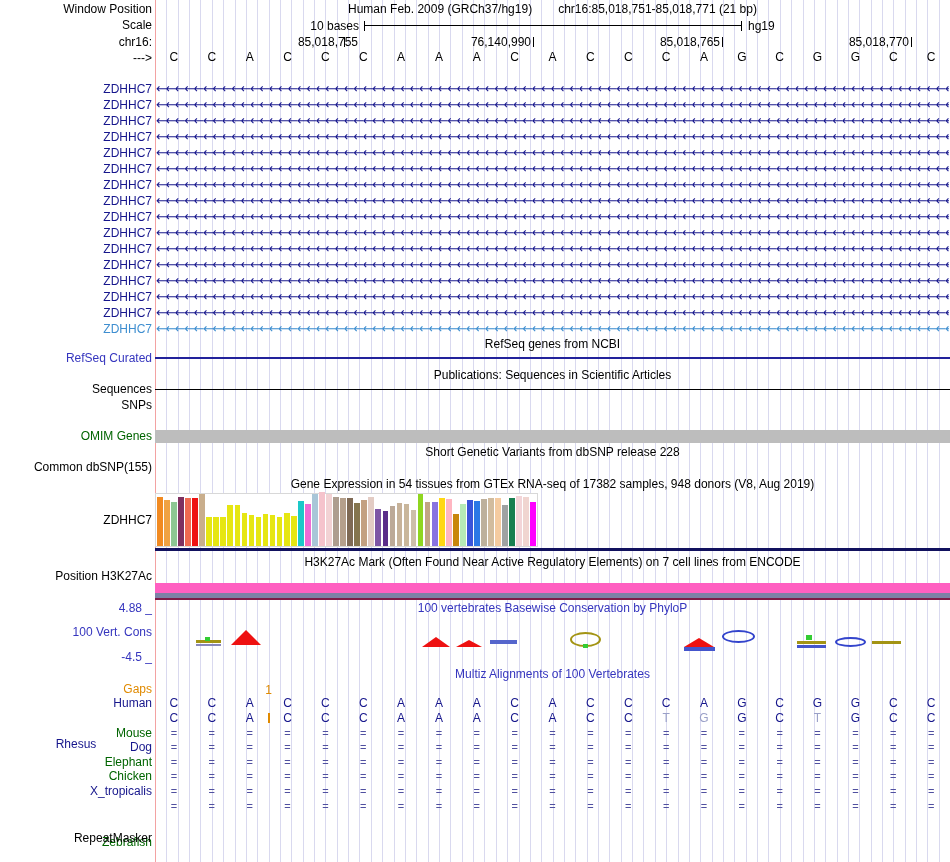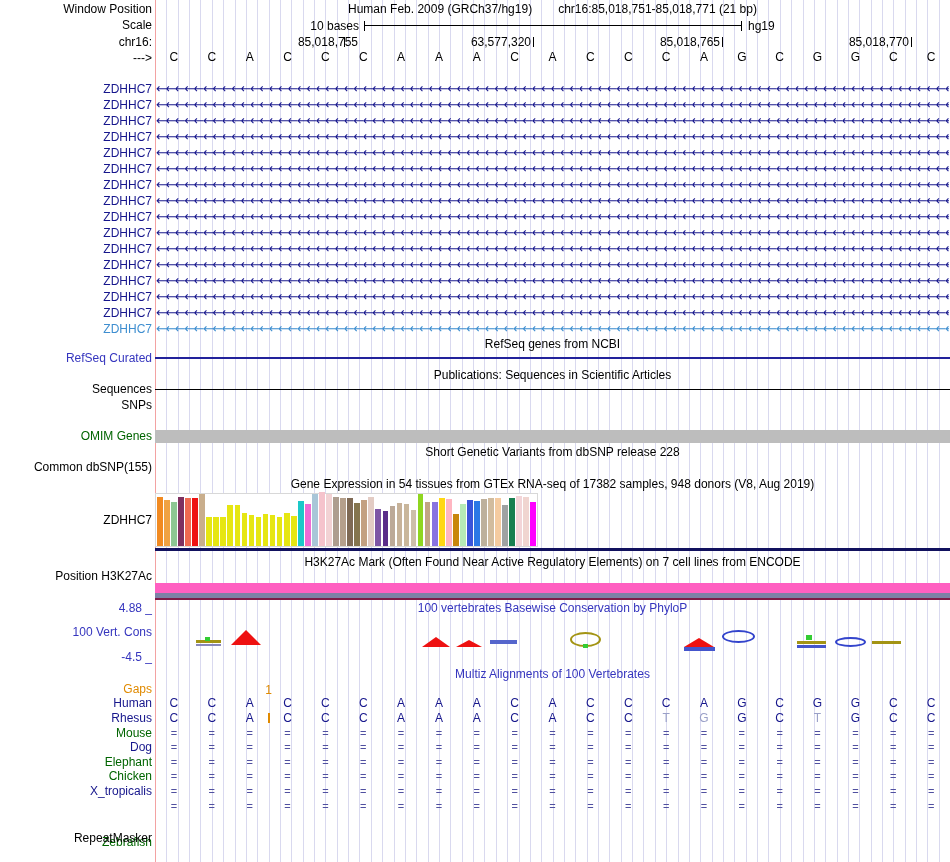--- a/index.html
+++ b/index.html
@@ -53,21 +53,21 @@
   <div id="scale-line">
     <div class="scale-end" style="left:0"></div>
     <div class="scale-end" style="right:0"></div>
   </div>
   <div style="position:absolute;left:748px;top:19px">hg19</div>
 
   <div class="lbl" style="top:36px">chr16:</div>
   <div id="ruler">
       <div class="tick-lbl" style="position: absolute; left: 202px; top: 36px; width: 156px; text-align: right;">85,018,755</div>
       <div class="tick" style="position: absolute; left: 344px; top: 37px;"></div>
-      <div class="tick-lbl" style="position: absolute; left: 375px; top: 36px; width: 156px; text-align: right;">63,577,320</div>
+      <div class="tick-lbl" style="position: absolute; left: 375px; top: 36px; width: 156px; text-align: right;">76,140,990</div>
       <div class="tick" style="position: absolute; left: 533px; top: 37px;"></div>
       <div class="tick-lbl" style="position: absolute; left: 564px; top: 36px; width: 156px; text-align: right;">85,018,765</div>
       <div class="tick" style="position: absolute; left: 722px; top: 37px;"></div>
       <div class="tick-lbl" style="position: absolute; left: 753px; top: 36px; width: 156px; text-align: right;">85,018,770</div>
       <div class="tick" style="position: absolute; left: 911px; top: 37px;"></div>
     </div>
 
   <div class="lbl" style="top:52px">---&gt;</div>
   <div class="cells" style="top:51px" id="base-row">
       <span>C</span>
@@ -257,21 +257,21 @@
         <span class="navy">C</span>
         <span class="navy">C</span>
         <span class="navy">A</span>
         <span class="navy">G</span>
         <span class="navy">C</span>
         <span class="navy">G</span>
         <span class="navy">G</span>
         <span class="navy">C</span>
         <span class="navy">C</span>
       </div>
-      <div class="lbl navy" style="top: 712px;">Rhesus</div>
+      <div class="lbl navy" style="top: 738px; text-align: center;">Rhesus</div>
       <div class="cells" style="top: 712px;">
         <span class="navy">C</span>
         <span class="navy">C</span>
         <span class="navy">A</span>
         <span class="navy">C</span>
         <span class="navy">C</span>
         <span class="navy">C</span>
         <span class="navy">A</span>
         <span class="navy">A</span>
         <span class="navy">A</span>

